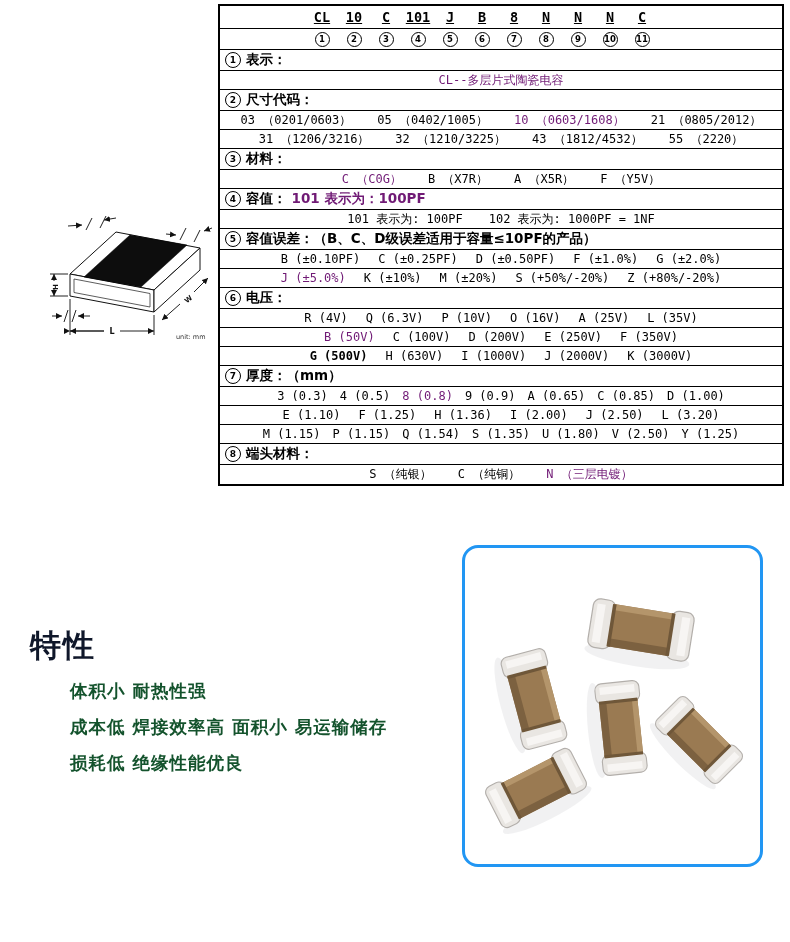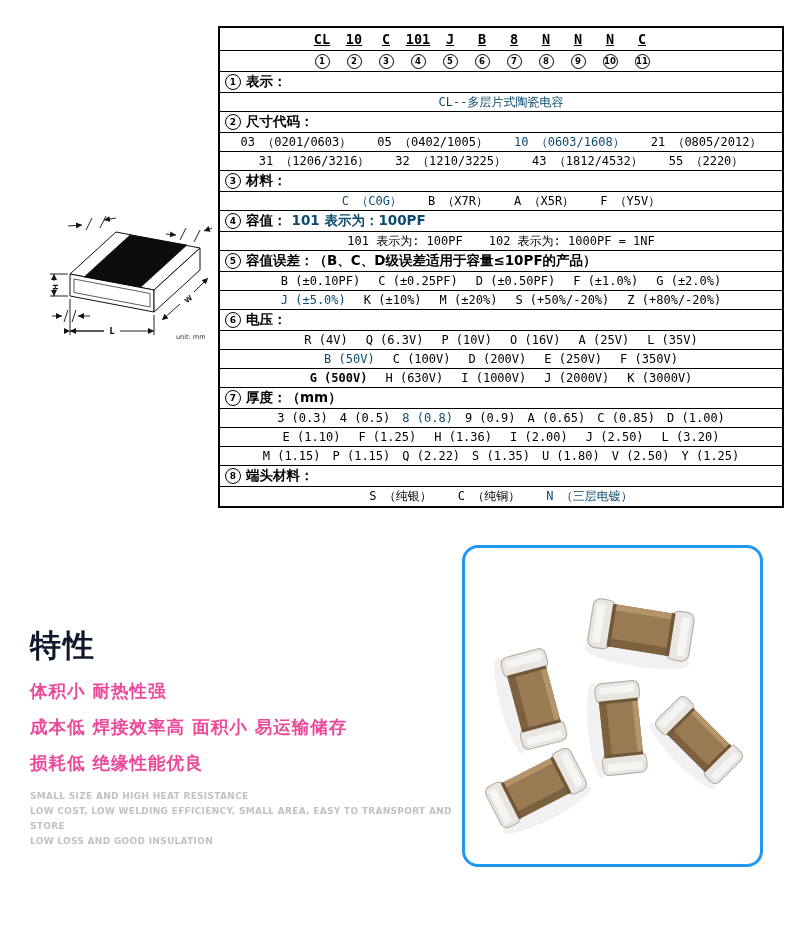--- a/index.html
+++ b/index.html
@@ -1,46 +1,46 @@
 <!DOCTYPE html>
 <html><head>
 <meta charset="utf-8">
 <style>
   html,body{margin:0;padding:0;background:#fff;}
   .page{position:relative;width:790px;height:942px;background:#fff;overflow:hidden;
         font-family:"DejaVu Sans","Liberation Sans",sans-serif;color:#000;}
 
   
-  .spec-table{position:absolute;left:218px;top:26px;width:566px;border:2px solid #000;
+  .spec-table{position:absolute;left:218px;top:4px;width:566px;border:2px solid #000;
               box-sizing:border-box;background:#fff;}
   .trow{box-sizing:border-box;border-bottom:1px solid #000;display:flex;align-items:center;
         overflow:hidden;white-space:nowrap;}
   .trow:last-child{border-bottom:none;}
   .trow.code{height:23px;padding-left:86px;}
   .code-item{width:32px;text-align:center;font-family:"DejaVu Sans Mono","Liberation Mono",monospace;
              font-size:13.5px;font-weight:bold;text-decoration:underline;}
   .trow.circles{height:21px;padding-left:86px;}
   .circ-wrap{width:32px;display:flex;justify-content:center;}
   .circ{width:13px;height:13px;border:1.3px solid #000;border-radius:50%;display:flex;
         align-items:center;justify-content:center;font-size:8.5px;font-weight:bold;line-height:1;}
   .trow.header{height:21px;padding-left:5px;font-weight:bold;font-size:13.5px;gap:5px;}
   .hnum{width:14px;height:14px;border:1.4px solid #000;border-radius:50%;display:inline-flex;
         align-items:center;justify-content:center;font-size:9px;font-weight:bold;flex:0 0 auto;}
   .trow.data{height:19px;justify-content:center;
              font-family:"DejaVu Sans Mono","Liberation Mono",monospace;font-size:12px;}
   .seg{white-space:nowrap;}
-  .red{color:#0c4a6e;}
+  .red{color:#701a75;}
 
   
   .dim-drawing{position:absolute;left:28px;top:198px;}
 
   
   .features{position:absolute;left:30px;top:625px;width:430px;}
   .features-title{font-size:31px;font-weight:bold;color:#0f172a;letter-spacing:2px;}
-  .feature-cn{font-size:17.5px;font-weight:bold;color:#ec4899;margin-top:12px;letter-spacing:1px;}
+  .feature-cn{font-size:17.5px;font-weight:bold;color:#14532d;margin-top:12px;letter-spacing:1px;margin-left:40px;}
   .features-en{margin-top:14px;}
   .feature-en{font-size:9px;font-weight:bold;color:#c2c2c2;line-height:15px;letter-spacing:0.3px;}
 
   
   .photo-box{position:absolute;left:462px;top:545px;width:301px;height:322px;
              border:3px solid #2196f3;border-radius:16px;box-sizing:border-box;
              background:#fff;overflow:hidden;}
 </style>
 </head>
 <body>
@@ -251,21 +251,21 @@
         <span class="seg" style="margin: 0px 9px;">E (1.10)</span>
         <span class="seg" style="margin: 0px 9px;">F (1.25)</span>
         <span class="seg" style="margin: 0px 9px;">H (1.36)</span>
         <span class="seg" style="margin: 0px 9px;">I (2.00)</span>
         <span class="seg" style="margin: 0px 9px;">J (2.50)</span>
         <span class="seg" style="margin: 0px 9px;">L (3.20)</span>
       </div>
       <div class="trow data">
         <span class="seg" style="margin: 0px 6px;">M (1.15)</span>
         <span class="seg" style="margin: 0px 6px;">P (1.15)</span>
-        <span class="seg" style="margin: 0px 6px;">Q (2.22)</span>
+        <span class="seg" style="margin: 0px 6px;">Q (1.54)</span>
         <span class="seg" style="margin: 0px 6px;">S (1.35)</span>
         <span class="seg" style="margin: 0px 6px;">U (1.80)</span>
         <span class="seg" style="margin: 0px 6px;">V (2.50)</span>
         <span class="seg" style="margin: 0px 6px;">Y (1.25)</span>
       </div>
       <div class="trow header">
         <span class="hnum">8</span>
         <span class="seg">端头材料：</span>
       </div>
       <div class="trow data">
@@ -273,25 +273,20 @@
         <span class="seg" style="margin: 0px 13px;">C （纯铜）</span>
         <span class="seg red" style="margin: 0px 13px;">N （三层电镀）</span>
       </div>
     </div>
 
   <div class="features">
     <div class="features-title">特性</div>
     <div class="feature-cn">体积小 耐热性强</div>
     <div class="feature-cn">成本低 焊接效率高 面积小 易运输储存</div>
     <div class="feature-cn">损耗低 绝缘性能优良</div>
-    <div class="features-en">
-      <div class="feature-en">SMALL SIZE AND HIGH HEAT RESISTANCE</div>
-      <div class="feature-en">LOW COST, LOW WELDING EFFICIENCY, SMALL AREA, EASY TO TRANSPORT AND STORE</div>
-      <div class="feature-en">LOW LOSS AND GOOD INSULATION</div>
-    </div>
   </div>
 
   <div class="photo-box">
     <svg width="295" height="316" viewBox="0 0 295 316">
       <defs>
         <g id="chip">
           <ellipse cx="0" cy="26" rx="52" ry="10" fill="rgba(120,120,130,0.10)"></ellipse>
           <rect x="-50" y="-24" width="22" height="48" rx="7" fill="#e9e6e2" stroke="#b3afab" stroke-width="1.2"></rect>
           <rect x="28" y="-24" width="22" height="48" rx="7" fill="#e9e6e2" stroke="#b3afab" stroke-width="1.2"></rect>
           <rect x="-46" y="-19" width="8" height="38" fill="#f7f5f3"></rect>

